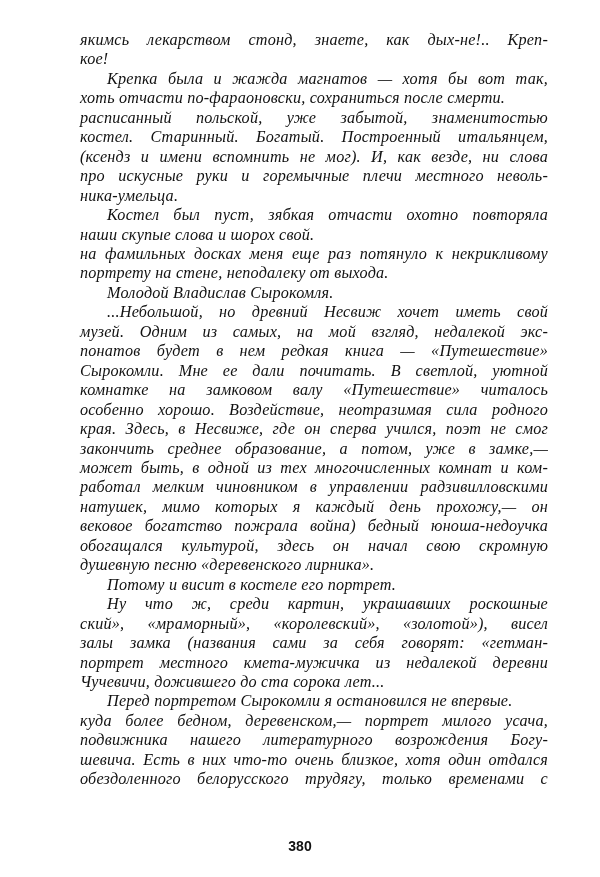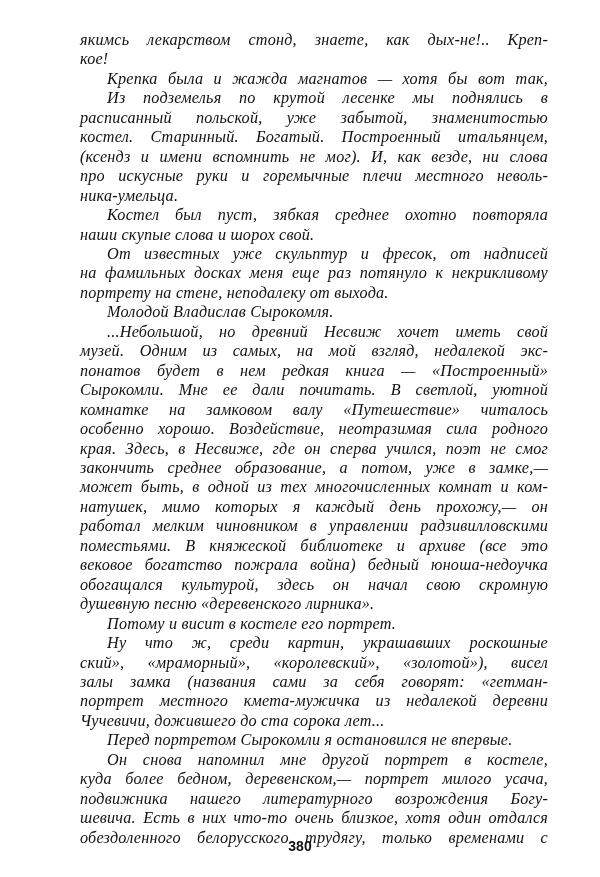--- a/index.html
+++ b/index.html
@@ -22,72 +22,69 @@
 </head>
 <body>
 
 <div class="page" id="page-body">
     <div class="para">
       <span class="line">якимсь лекарством стонд, знаете, как дых-не!.. Креп-</span>
       <span class="line last">кое!</span>
     </div>
     <div class="para">
       <span class="line first">Крепка была и жажда магнатов — хотя бы вот так,</span>
+      <span class="line last">хоть отчасти по-фараоновски, сохраниться после смерти.</span>
     </div>
     <div class="para">
-      <span class="line first">Из подземелья по крутой лесенке мы поднялись в</span>
       <span class="line">расписанный польской, уже забытой, знаменитостью</span>
       <span class="line">костел. Старинный. Богатый. Построенный итальянцем,</span>
       <span class="line">(ксендз и имени вспомнить не мог). И, как везде, ни слова</span>
       <span class="line">про искусные руки и горемычные плечи местного неволь-</span>
       <span class="line last">ника-умельца.</span>
     </div>
     <div class="para">
-      <span class="line first">Костел был пуст, зябкая среднее охотно повторяла</span>
+      <span class="line first">Костел был пуст, зябкая отчасти охотно повторяла</span>
       <span class="line last">наши скупые слова и шорох свой.</span>
     </div>
     <div class="para">
-      <span class="line first">От известных уже скульптур и фресок, от надписей</span>
       <span class="line">на фамильных досках меня еще раз потянуло к некрикливому</span>
       <span class="line last">портрету на стене, неподалеку от выхода.</span>
     </div>
     <div class="para">
       <span class="line first last">Молодой Владислав Сырокомля.</span>
     </div>
     <div class="para">
       <span class="line first">...Небольшой, но древний Несвиж хочет иметь свой</span>
       <span class="line">музей. Одним из самых, на мой взгляд, недалекой экс-</span>
-      <span class="line">понатов будет в нем редкая книга — «Построенный»</span>
+      <span class="line">понатов будет в нем редкая книга — «Путешествие»</span>
       <span class="line">Сырокомли. Мне ее дали почитать. В светлой, уютной</span>
       <span class="line">комнатке на замковом валу «Путешествие» читалось</span>
       <span class="line">особенно хорошо. Воздействие, неотразимая сила родного</span>
       <span class="line">края. Здесь, в Несвиже, где он сперва учился, поэт не смог</span>
       <span class="line">закончить среднее образование, а потом, уже в замке,—</span>
       <span class="line">может быть, в одной из тех многочисленных комнат и ком-</span>
+      <span class="line">работал мелким чиновником в управлении радзивилловскими</span>
       <span class="line">натушек, мимо которых я каждый день прохожу,— он</span>
-      <span class="line">работал мелким чиновником в управлении радзивилловскими</span>
-      <span class="line">поместьями. В княжеской библиотеке и архиве (все это</span>
       <span class="line">вековое богатство пожрала война) бедный юноша-недоучка</span>
       <span class="line">обогащался культурой, здесь он начал свою скромную</span>
       <span class="line last">душевную песню «деревенского лирника».</span>
     </div>
     <div class="para">
       <span class="line first last">Потому и висит в костеле его портрет.</span>
     </div>
     <div class="para">
       <span class="line first">Ну что ж, среди картин, украшавших роскошные</span>
       <span class="line">ский», «мраморный», «королевский», «золотой»), висел</span>
       <span class="line">залы замка (названия сами за себя говорят: «гетман-</span>
       <span class="line">портрет местного кмета-мужичка из недалекой деревни</span>
       <span class="line last">Чучевичи, дожившего до ста сорока лет...</span>
     </div>
     <div class="para">
       <span class="line first last">Перед портретом Сырокомли я остановился не впервые.</span>
     </div>
     <div class="para">
-      <span class="line first">Он снова напомнил мне другой портрет в костеле,</span>
       <span class="line">куда более бедном, деревенском,— портрет милого усача,</span>
       <span class="line">подвижника нашего литературного возрождения Богу-</span>
       <span class="line">шевича. Есть в них что-то очень близкое, хотя один отдался</span>
       <span class="line">обездоленного белорусского трудягу, только временами с</span>
     </div>
   </div>
 <div class="page-number">380</div>
 
 </body></html>

